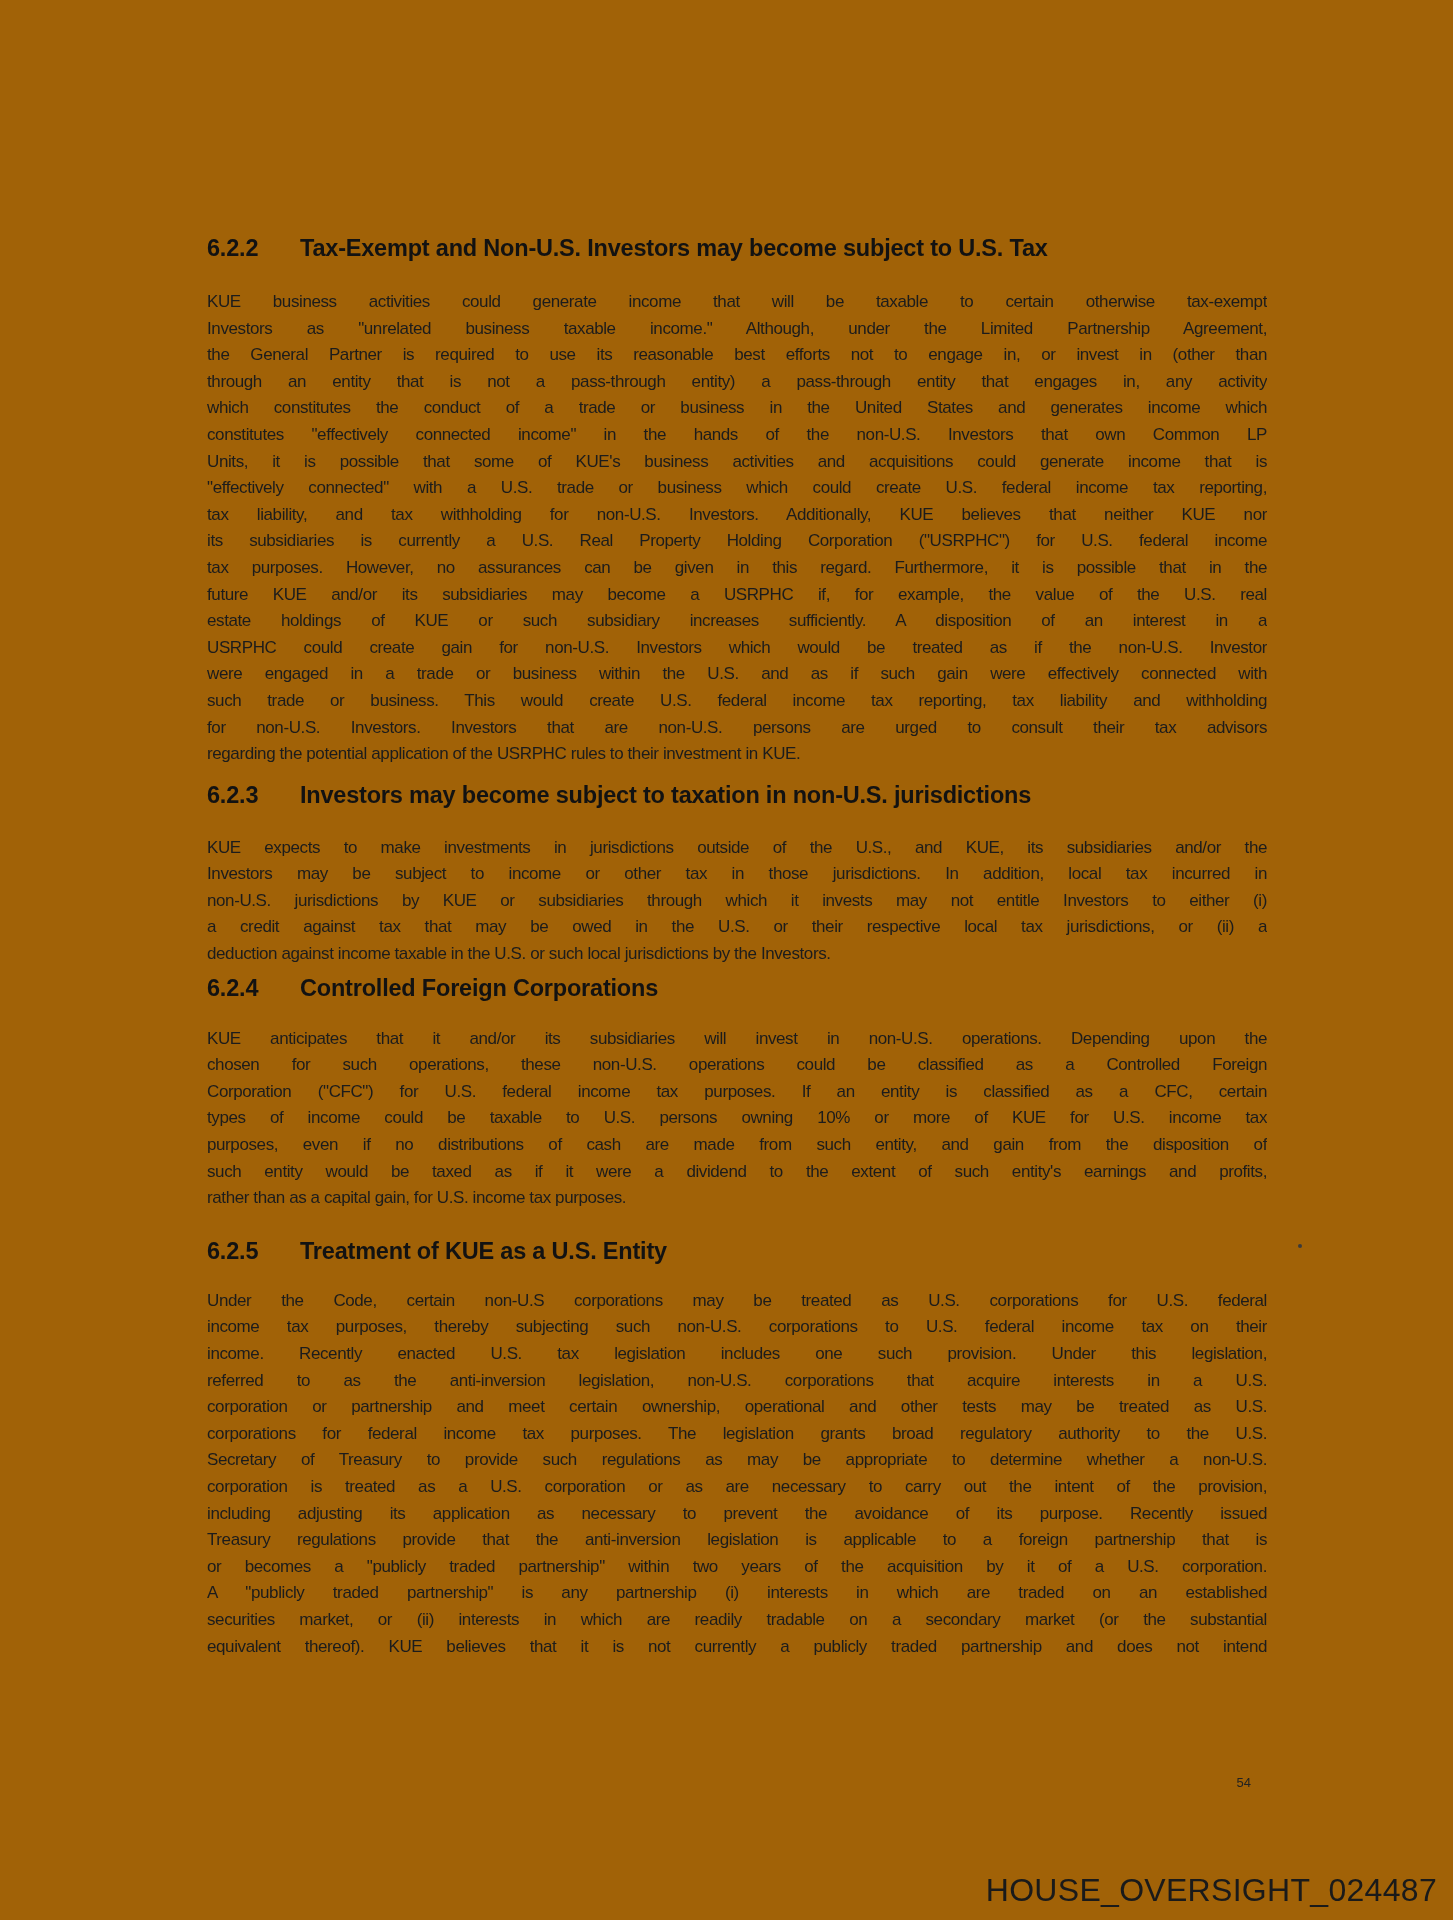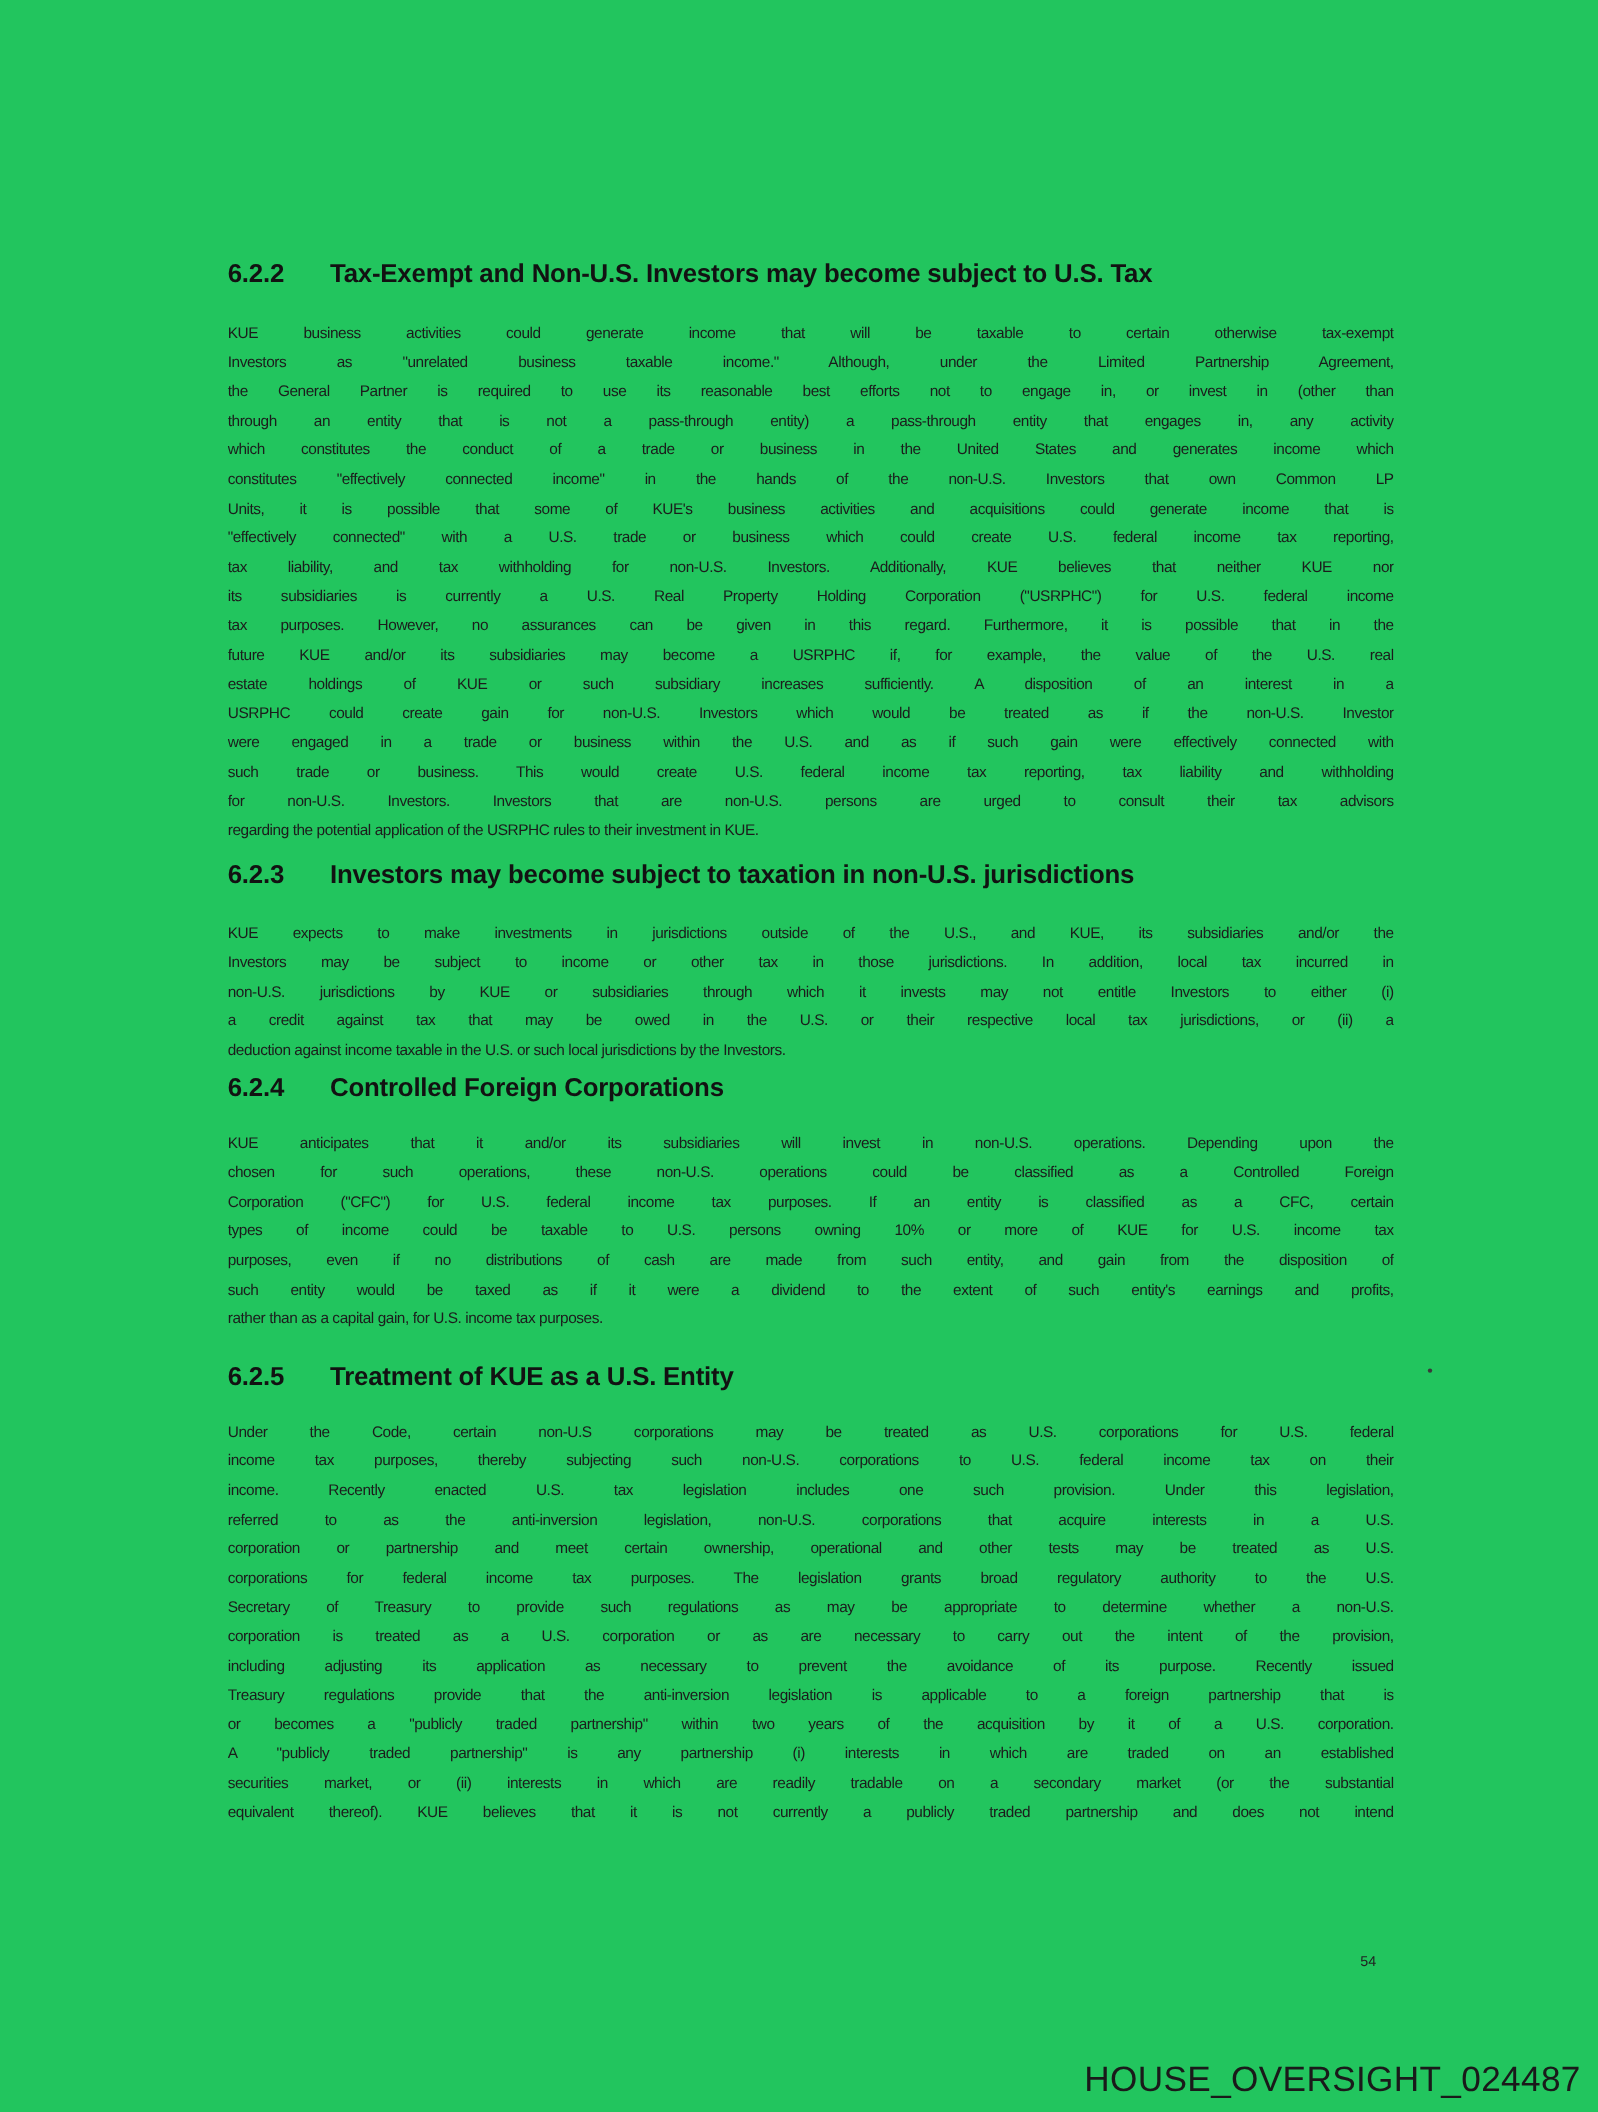--- a/index.html
+++ b/index.html
@@ -1,21 +1,21 @@
 <!DOCTYPE html>
 <html><head>
 <meta charset="utf-8">
 <title>Document Page</title>
 <style>
   html, body { margin: 0; padding: 0; background: #e8e8e8; }
   .page {
     position: relative;
     width: 1453px;
     height: 1920px;
-    background: #22c55e;
+    background: #a16207;
     font-family: "Liberation Sans", sans-serif;
     color: #1c1c1c;
     overflow: hidden;
   }
   .column {
     position: absolute;
     left: 207px;
     top: 0;
     width: 1060px;
   }
@@ -25,21 +25,21 @@
     font-weight: bold;
     font-size: 23.5px;
     line-height: 27px;
     letter-spacing: -0.2px;
     color: #121212;
   }
   .sec-number { flex: none; width: 93px; }
   .sec-title { flex: 1; }
   .para { display: block; }
   .tline {
-    font-size: 14px;
+    font-size: 17px;
     line-height: 26.6px;
     letter-spacing: -0.4px;
     text-align: justify;
     text-align-last: justify;
     max-height: 26.6px;
     overflow: hidden;
     color: #1c1c1c;
   }
   .tline.last { text-align-last: left; }
 

